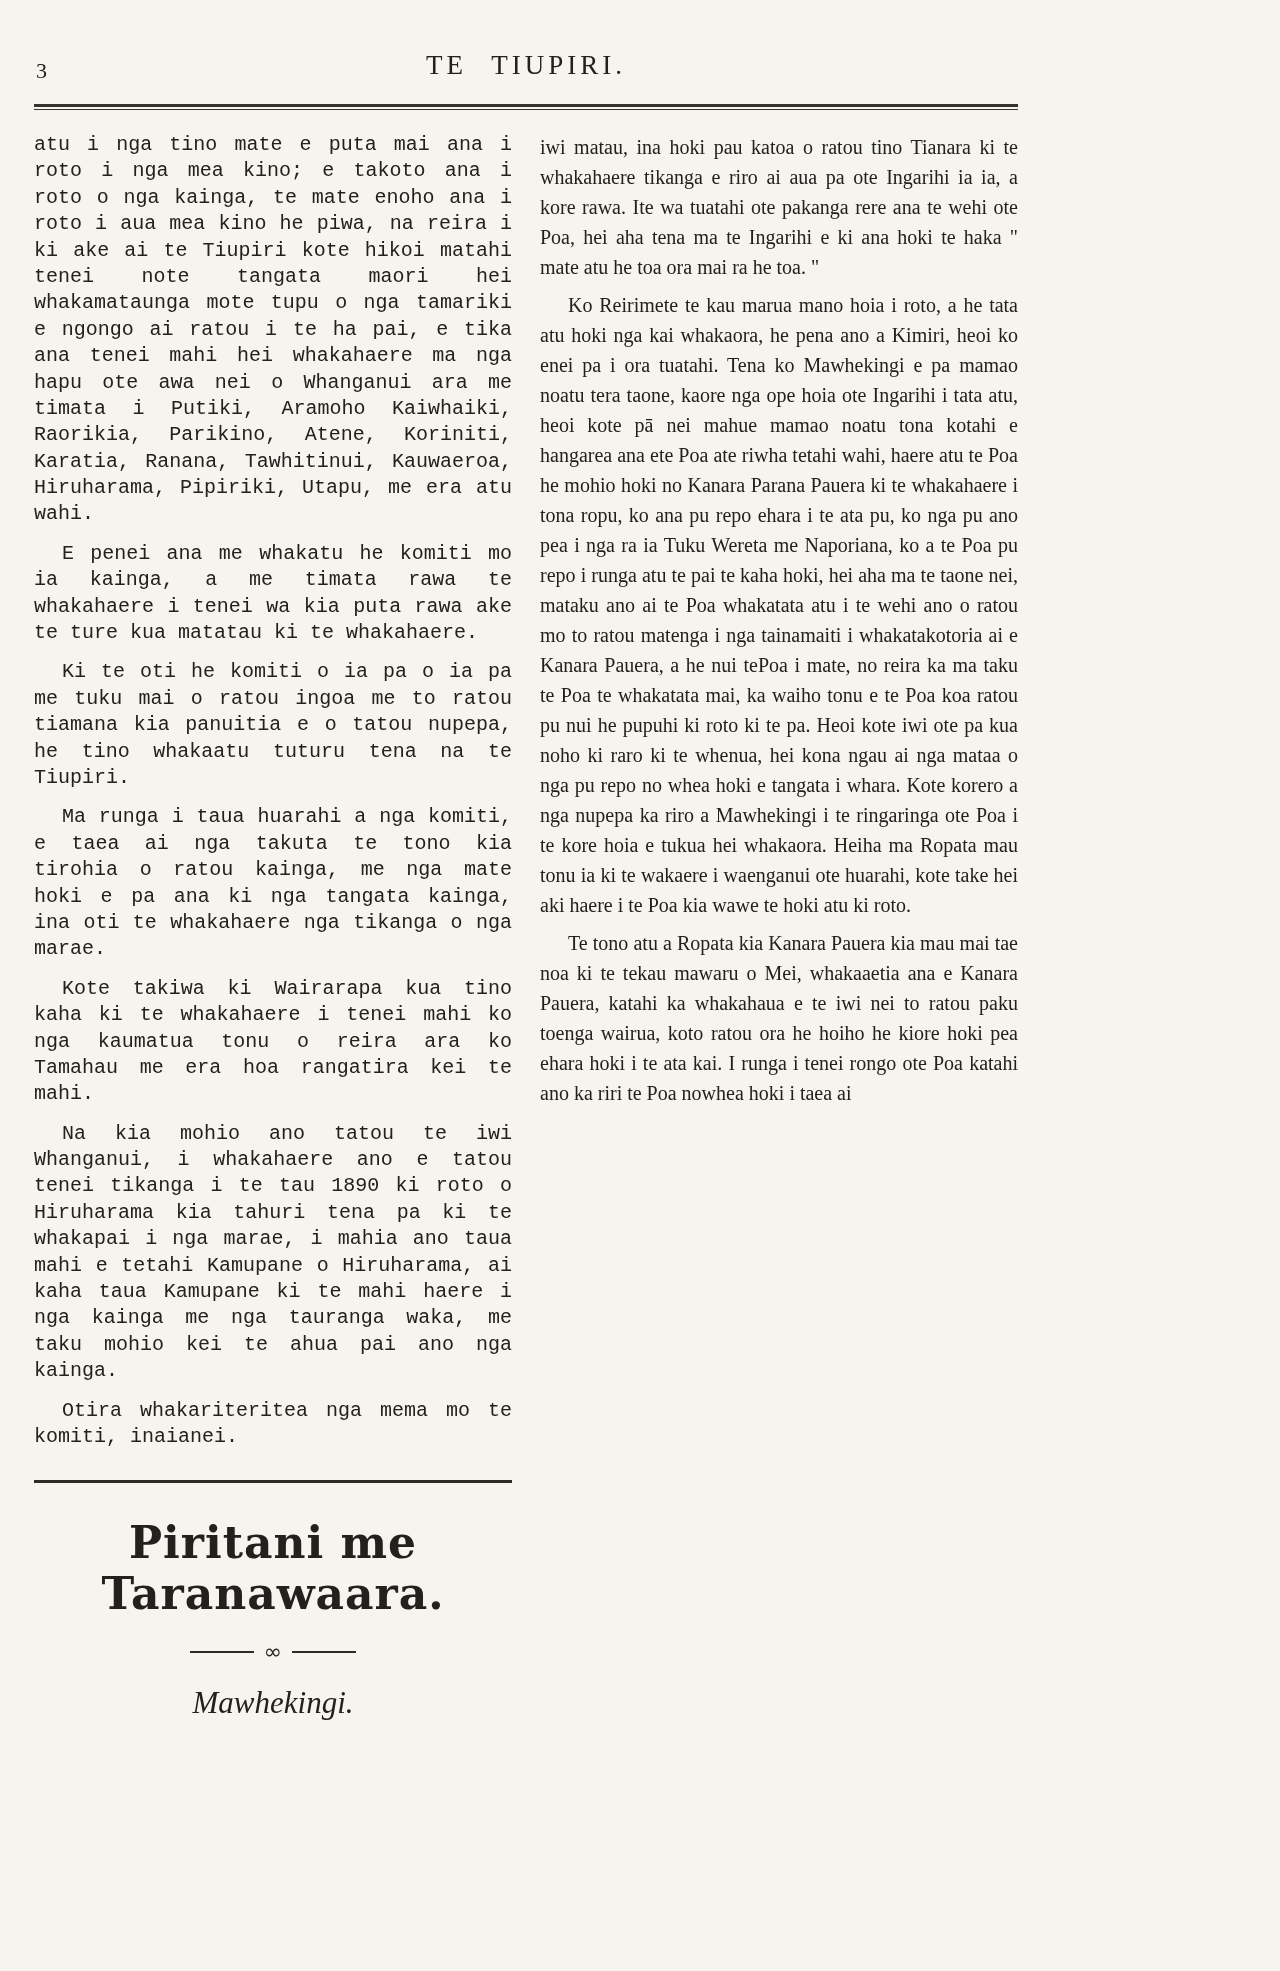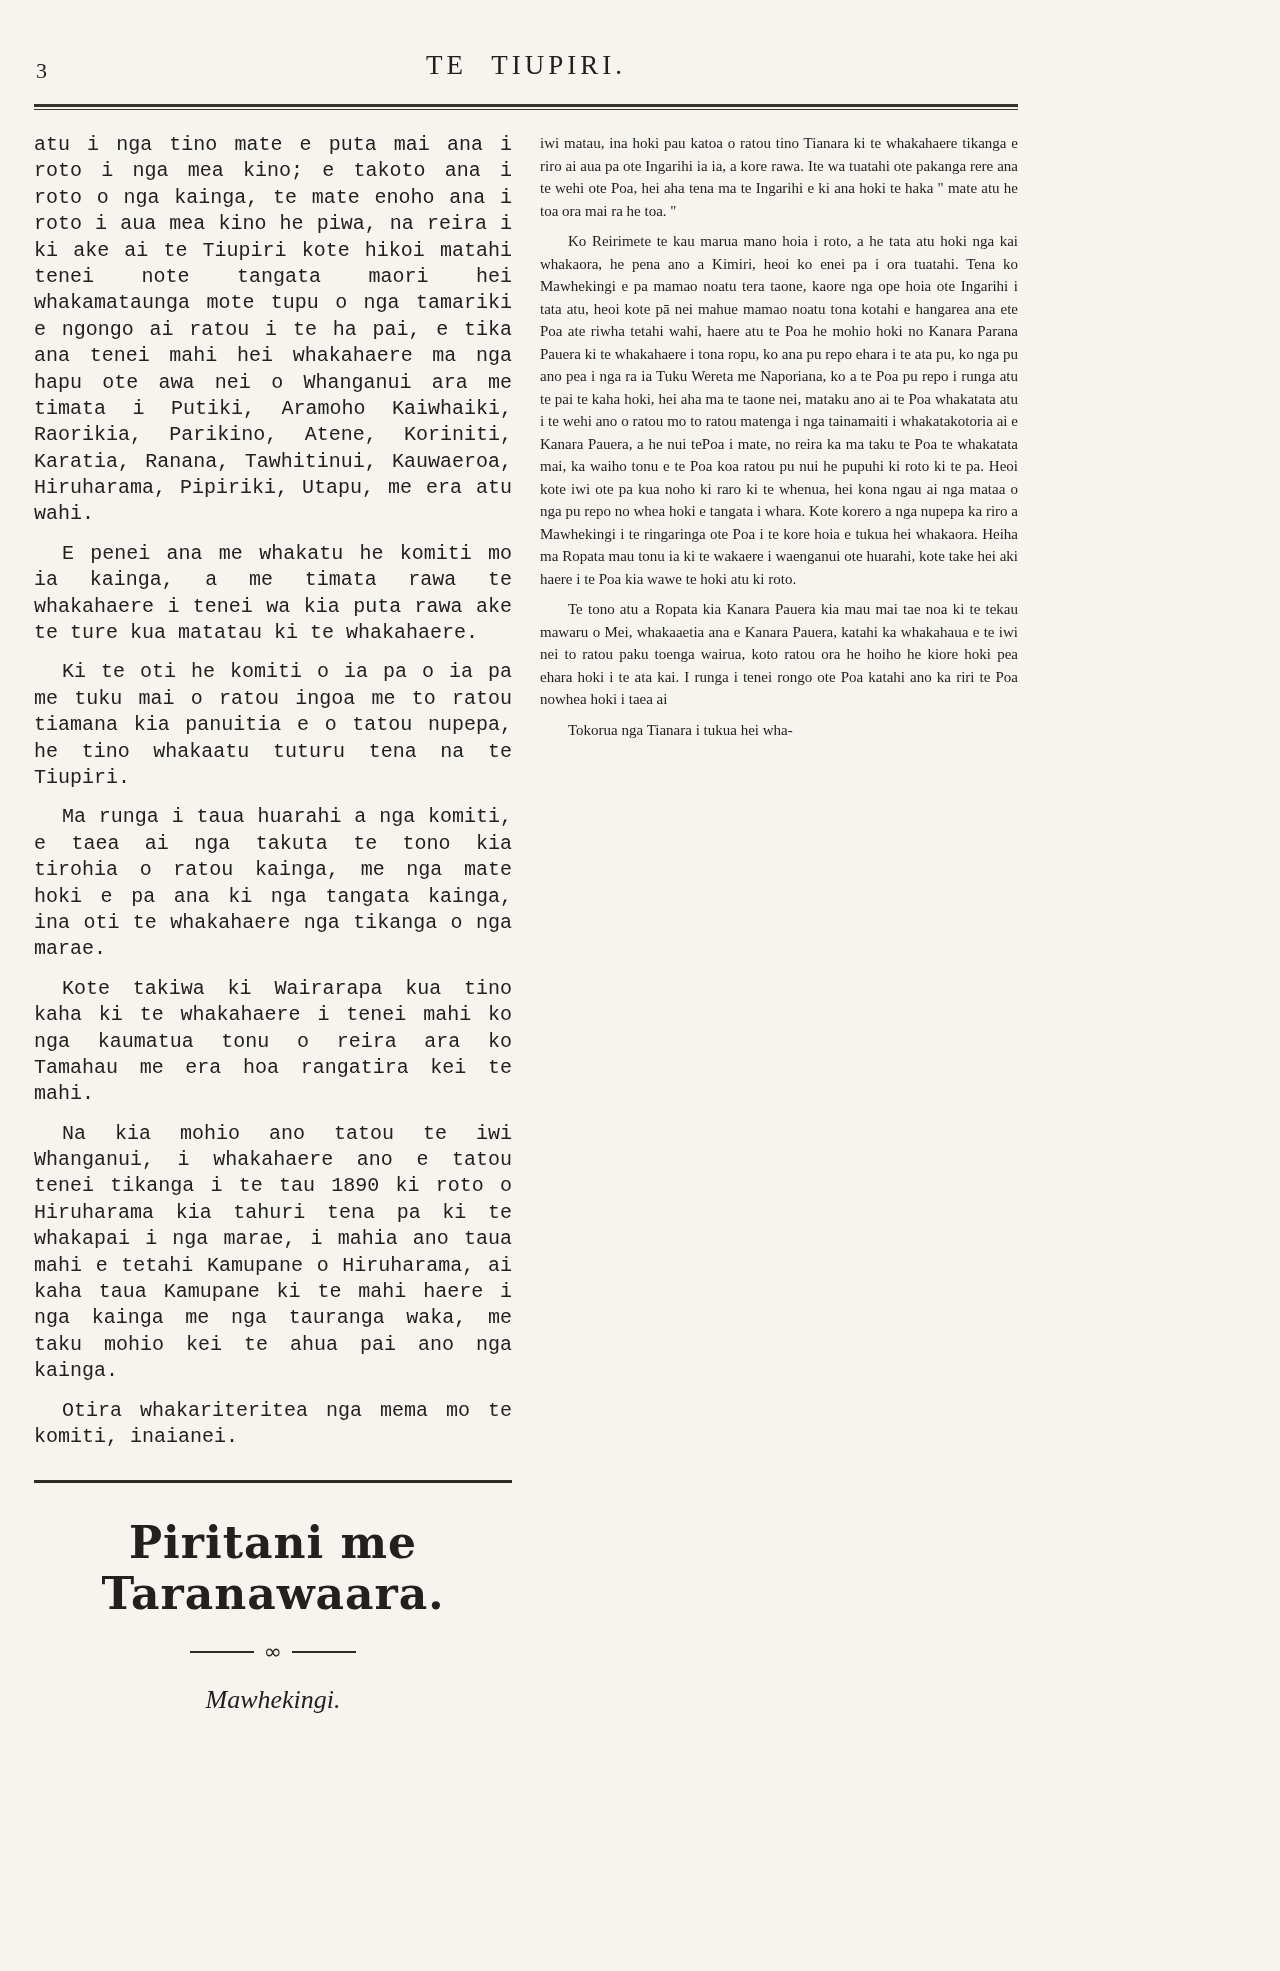--- a/index.html
+++ b/index.html
@@ -54,21 +54,21 @@
   p {
     margin: 0 0 13px 0;
     text-align: justify;
   }
   .small {
     font-size: 20px;
     line-height: 1.32;
     font-family: Liberation Mono, monospace;
   }
   .large {
-    font-size: 15px;
+    font-size: 20px;
     line-height: 1.5;
     margin-bottom: 8px;
   }
   .indent { text-indent: 28px; }
   .no-indent { text-indent: 0; }
   
   .section-rule {
     border: none;
     border-top: 3px solid #2e2b27;
     margin: 30px 0 34px 0;
@@ -94,21 +94,21 @@
     border-top: 2px solid #2e2b27;
   }
   .ornament .glyph {
     font-size: 22px;
     line-height: 1;
     font-family: "DejaVu Sans", sans-serif;
   }
   .article-subheading {
     margin: 0 0 20px 0;
     text-align: center;
-    font-size: 26px;
+    font-size: 31px;
     font-weight: normal;
     font-style: italic;
   }
 </style>
 </head>
 <body>
 
 <div class="sheet">
   <div class="content">
 
@@ -141,18 +141,17 @@
         </div>
 
         <h3 class="article-subheading">Mawhekingi.</h3>
 
       </section>
 
       <section class="col">
         <p class="large no-indent">iwi matau, ina hoki pau katoa o ratou tino Tianara ki te whakahaere tikanga e riro ai aua pa ote Ingarihi ia ia, a kore rawa. Ite wa tuatahi ote pakanga rere ana te wehi ote Poa, hei aha tena ma te Ingarihi e ki ana hoki te haka " mate atu he toa ora mai ra he toa. "</p>
         <p class="large indent">Ko Reirimete te kau marua mano hoia i roto, a he tata atu hoki nga kai whakaora, he pena ano a Kimiri, heoi ko enei pa i ora tuatahi. Tena ko Mawhekingi e pa mamao noatu tera taone, kaore nga ope hoia ote Ingarihi i tata atu, heoi kote pā nei mahue mamao noatu tona kotahi e hangarea ana ete Poa ate riwha tetahi wahi, haere atu te Poa he mohio hoki no Kanara Parana Pauera ki te whakahaere i tona ropu, ko ana pu repo ehara i te ata pu, ko nga pu ano pea i nga ra ia Tuku Wereta me Naporiana, ko a te Poa pu repo i runga atu te pai te kaha hoki, hei aha ma te taone nei, mataku ano ai te Poa whakatata atu i te wehi ano o ratou mo to ratou matenga i nga tainamaiti i whakatakotoria ai e Kanara Pauera, a he nui tePoa i mate, no reira ka ma taku te Poa te whakatata mai, ka waiho tonu e te Poa koa ratou pu nui he pupuhi ki roto ki te pa.  Heoi kote iwi ote pa kua noho ki raro ki te whenua, hei kona ngau ai nga mataa o nga pu repo no whea hoki e tangata i whara.  Kote korero a nga nupepa ka riro a Mawhekingi i te ringaringa ote Poa i te kore hoia e tukua hei whakaora. Heiha ma Ropata mau tonu ia ki te wakaere i waenganui ote huarahi, kote take hei aki haere i te Poa kia wawe te hoki atu ki roto.</p>
         <p class="large indent">Te tono atu a Ropata kia Kanara Pauera kia mau mai tae noa ki te tekau mawaru o Mei, whakaaetia ana e Kanara Pauera, katahi ka whakahaua e te iwi nei to ratou paku toenga wairua, koto ratou ora he hoiho he kiore hoki pea ehara hoki i te ata kai.  I runga i tenei rongo ote Poa katahi ano ka riri te Poa nowhea hoki i taea ai</p>
-        <p class="large indent">Tokorua nga Tianara i tukua hei wha-</p>
       </section>
 
     </main>
   </div>
 </div>
 
 </body></html>

